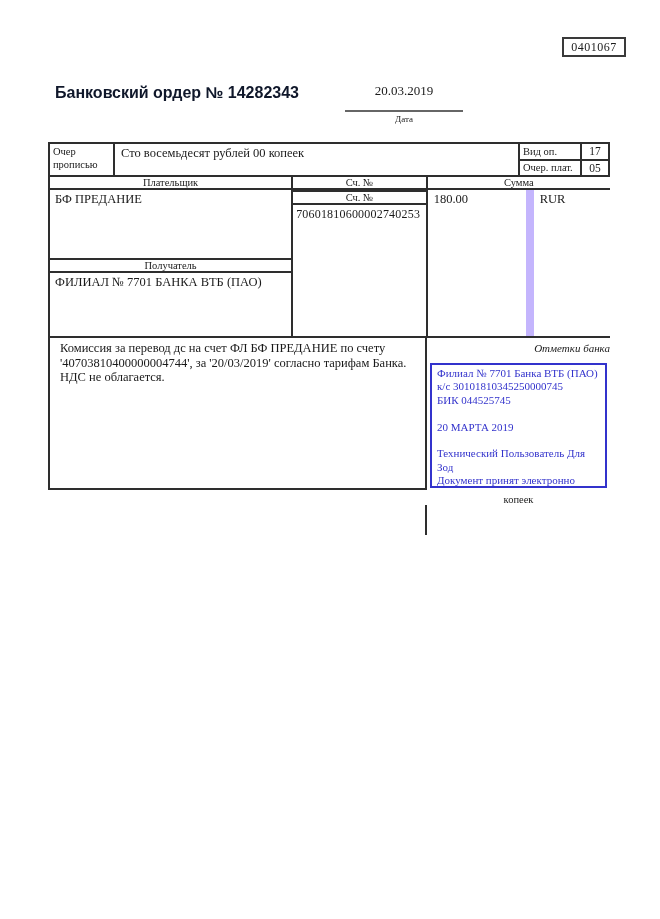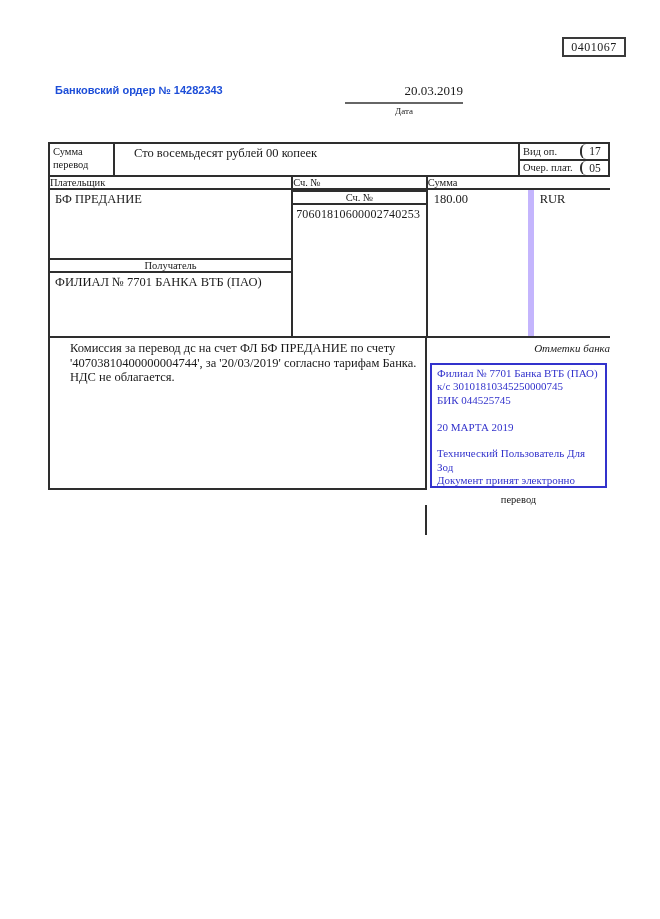--- a/index.html
+++ b/index.html
@@ -7,65 +7,65 @@
         font-family:"Liberation Serif", serif;color:#1a1a1a;overflow:hidden;}
   *{box-sizing:border-box;}
 
   
   .form-code{position:absolute;left:562px;top:37px;width:64px;height:20px;
              border:2px solid #3a3a3a;display:flex;align-items:center;justify-content:center;
              font-size:12px;letter-spacing:.5px;}
 
   
   .title{position:absolute;left:55px;top:84px;font-family:"Liberation Sans",sans-serif;
-         font-weight:bold;font-size:11px;color:#1d4ed8;text-align:center;}
+         font-weight:bold;font-size:16px;color:#0f172a;text-align:center;}
   .date-block{position:absolute;left:345px;top:83px;width:118px;text-align:center;}
-  .date-value{font-size:13px;padding-bottom:3px;border-bottom:2px solid #666;text-align:right;}
+  .date-value{font-size:13px;padding-bottom:11px;border-bottom:2px solid #666;}
   .date-label{font-size:9px;margin-top:2px;}
 
   
   .form-table{position:absolute;left:48px;top:142px;width:562px;}
 
   .row-a{height:35px;border:2px solid #2e2e2e;display:flex;}
   .cell-sum-label{width:65px;border-right:2px solid #2e2e2e;font-size:10.5px;line-height:13px;padding:1px 3px;}
-  .cell-sum-words{flex:1;font-size:12.5px;padding:2px 19px;}
+  .cell-sum-words{flex:1;font-size:12.5px;padding:2px 6px;}
   .cell-ops{width:90px;border-left:2px solid #2e2e2e;display:flex;flex-direction:column;}
   .ops-row{flex:1;display:flex;align-items:center;}
   .ops-row.first{border-bottom:2px solid #2e2e2e;}
   .ops-label{flex:1;font-size:10.5px;padding:0 3px;white-space:nowrap;}
   .ops-value{width:28px;align-self:stretch;border-left:2px solid #2e2e2e;
-             display:flex;align-items:center;justify-content:center;font-size:11.5px;border-radius:6px;}
+             display:flex;align-items:center;justify-content:center;font-size:11.5px;}
 
   .row-b{height:13px;border-left:2px solid #2e2e2e;border-bottom:2px solid #2e2e2e;display:flex;}
-  .row-b .hc{font-size:10.5px;line-height:11px;text-align:left;}
+  .row-b .hc{font-size:10.5px;line-height:11px;text-align:center;}
   .hc1{width:242px;}
   .hc2{width:137px;border-left:2px solid #2e2e2e;border-right:2px solid #2e2e2e;}
   .hc3{width:183px;}
 
   .row-c{height:148px;border-left:2px solid #2e2e2e;border-bottom:2px solid #2e2e2e;display:flex;}
   .col-names{width:242px;display:flex;flex-direction:column;}
   .col-accounts{width:137px;border-left:2px solid #2e2e2e;border-right:2px solid #2e2e2e;
                 display:flex;flex-direction:column;}
   .col-sum{width:183px;display:flex;}
   .cell-tall{height:68px;font-size:12.5px;padding:2px 5px;}
   .cell-acc{height:68px;font-size:12px;padding:2px 3px;letter-spacing:.2px;white-space:nowrap;}
   .mini-head{height:15px;border-top:2px solid #2e2e2e;border-bottom:2px solid #2e2e2e;
              font-size:10.5px;line-height:11px;text-align:center;}
   .cell-rest{flex:1;font-size:12.5px;padding:2px 5px;}
   .cell-rest-acc{flex:1;font-size:12px;padding:2px 3px;letter-spacing:.2px;white-space:nowrap;}
-  .sum-amount{width:106px;border-right:6px solid #c4b5fd;font-size:12.5px;padding:2px 6px;}
+  .sum-amount{width:106px;border-right:8px solid #c4b5fd;font-size:12.5px;padding:2px 6px;}
   .sum-currency{flex:1;font-size:12.5px;padding:2px 6px;}
 
   .row-d{height:15px;border-left:2px solid #2e2e2e;border-bottom:2px solid #2e2e2e;display:flex;}
   .purpose-head{width:379px;border-right:2px solid #2e2e2e;font-size:10.5px;line-height:12px;text-align:center;}
   .row-d .spacer{flex:1;}
 
   .row-e{height:152px;display:flex;}
   .purpose-cell{width:379px;border-left:2px solid #2e2e2e;border-right:2px solid #2e2e2e;
-                border-bottom:2px solid #2e2e2e;font-size:12.5px;line-height:14.5px;padding:3px 6px 0 20px;}
+                border-bottom:2px solid #2e2e2e;font-size:12.5px;line-height:14.5px;padding:3px 6px 0 10px;}
   .marks-cell{width:183px;position:relative;}
   .marks-head{position:absolute;top:4px;left:0;width:100%;text-align:right;font-size:11px;font-style:italic;}
   .stamp{position:absolute;left:3px;top:25px;width:177px;height:125px;
          border:2px solid #3333cc;color:#3333cc;font-size:11px;line-height:13.4px;
          padding:2px 5px;white-space:pre-line;}
   .signatures{position:absolute;top:156px;left:0;width:100%;text-align:center;font-size:10.5px;}
   .v-tail{position:absolute;left:377px;top:363px;width:2px;height:30px;background:#2e2e2e;}
 </style>
 </head>
 <body>
@@ -79,21 +79,21 @@
   <div class="title">Банковский ордер № 14282343</div>
 
   <div class="date-block">
     <div class="date-value">20.03.2019</div>
     <div class="date-label">Дата</div>
   </div>
 
   <div class="form-table">
 
     <div class="row-a">
-      <div class="cell-sum-label">Сумма перевод</div>
+      <div class="cell-sum-label">Очер прописью</div>
       <div class="cell-sum-words">Сто восемьдесят рублей 00 копеек</div>
       <div class="cell-ops">
         <div class="ops-row first">
           <div class="ops-label">Вид оп.</div>
           <div class="ops-value">17</div>
         </div>
         <div class="ops-row">
           <div class="ops-label">Очер. плат.</div>
           <div class="ops-value">05</div>
         </div>
@@ -129,20 +129,20 @@
         <div class="marks-head">Отметки банка</div>
         <div class="stamp" style="color: rgb(51, 51, 204); border-color: rgb(51, 51, 204);">Филиал № 7701 Банка ВТБ (ПАО)
 к/с 30101810345250000745
 БИК 044525745
 
 20 МАРТА 2019
 
 Технический Пользователь Для
 Зод
 Документ принят электронно</div>
-        <div class="signatures">перевод</div>
+        <div class="signatures">копеек</div>
       </div>
     </div>
 
     <div class="v-tail"></div>
   </div>
 
 </div>
 
 </body></html>

